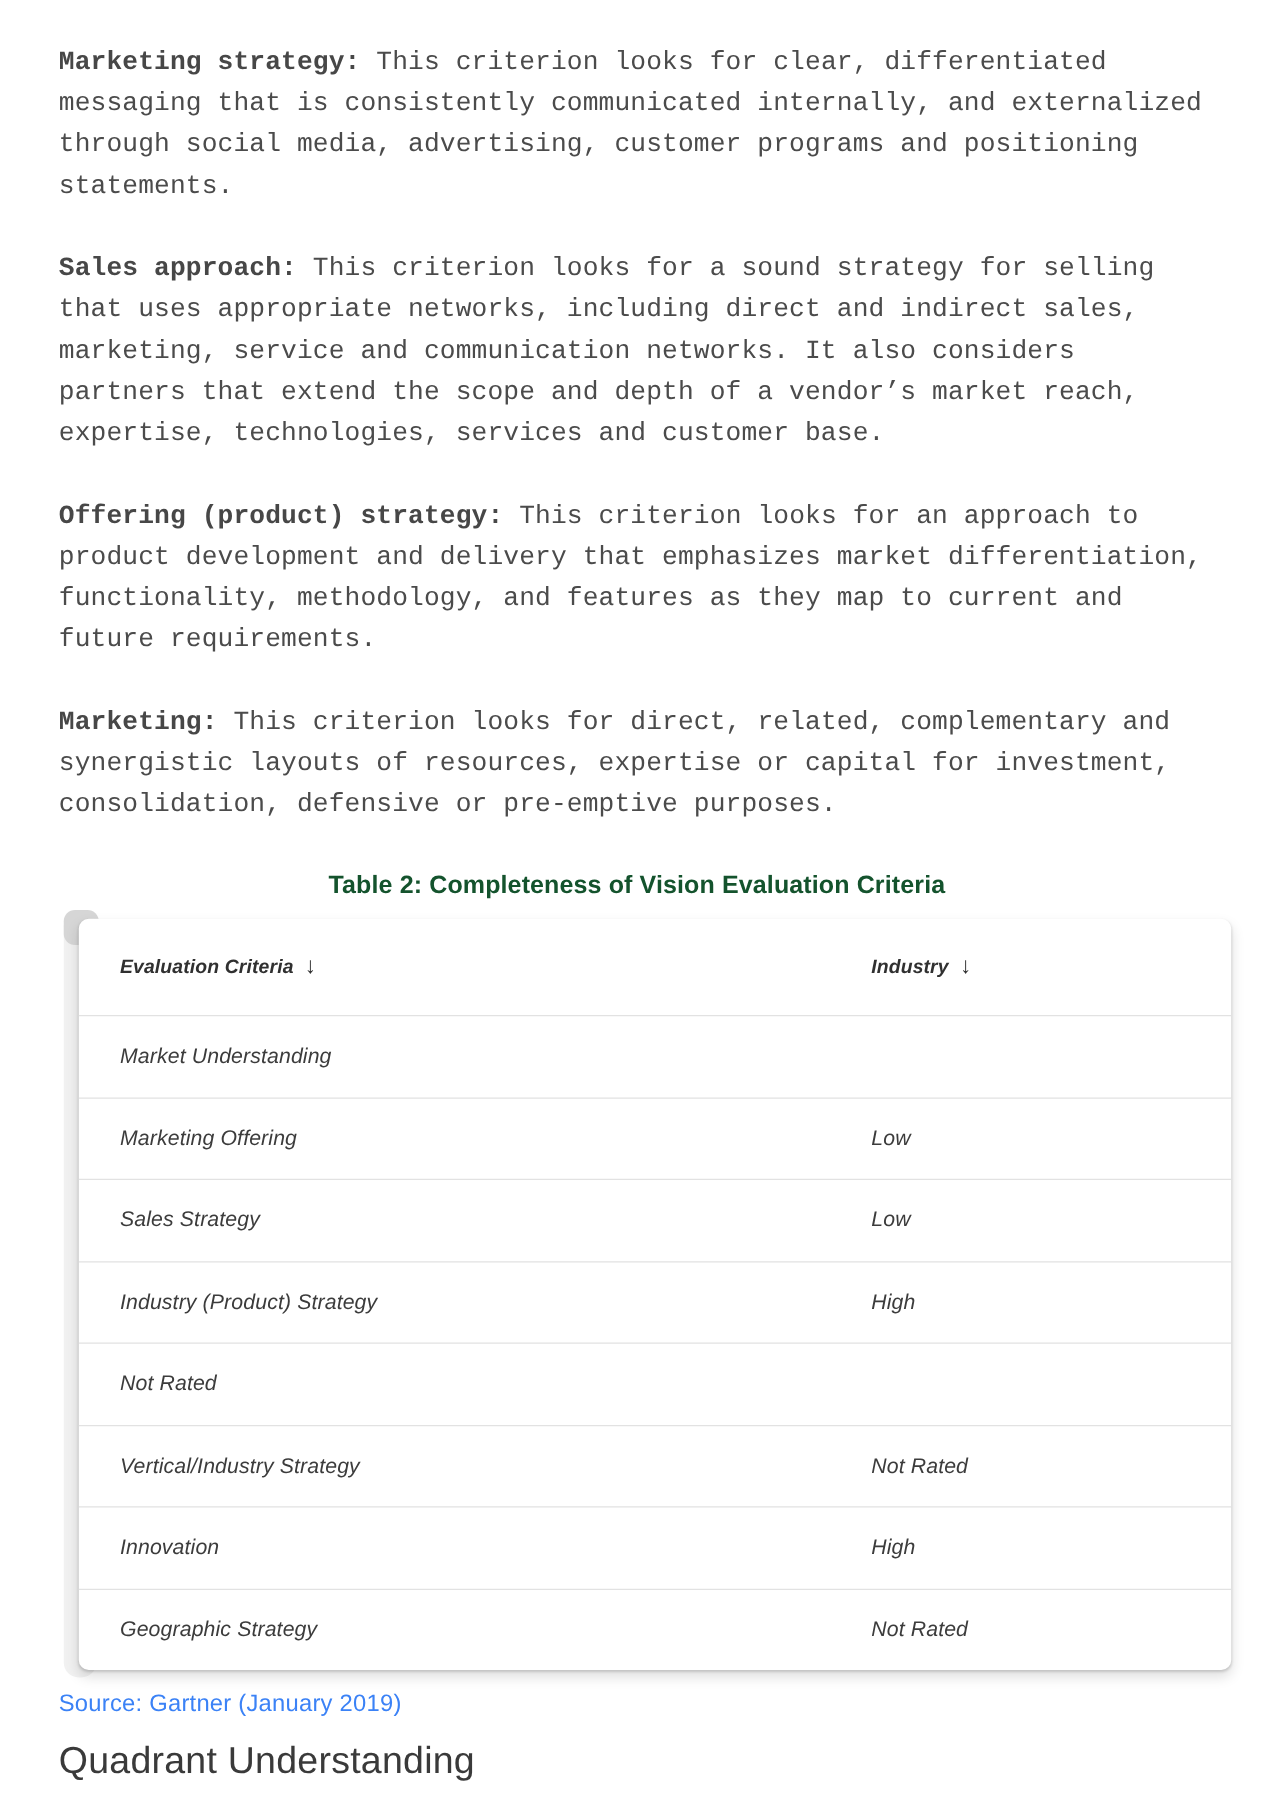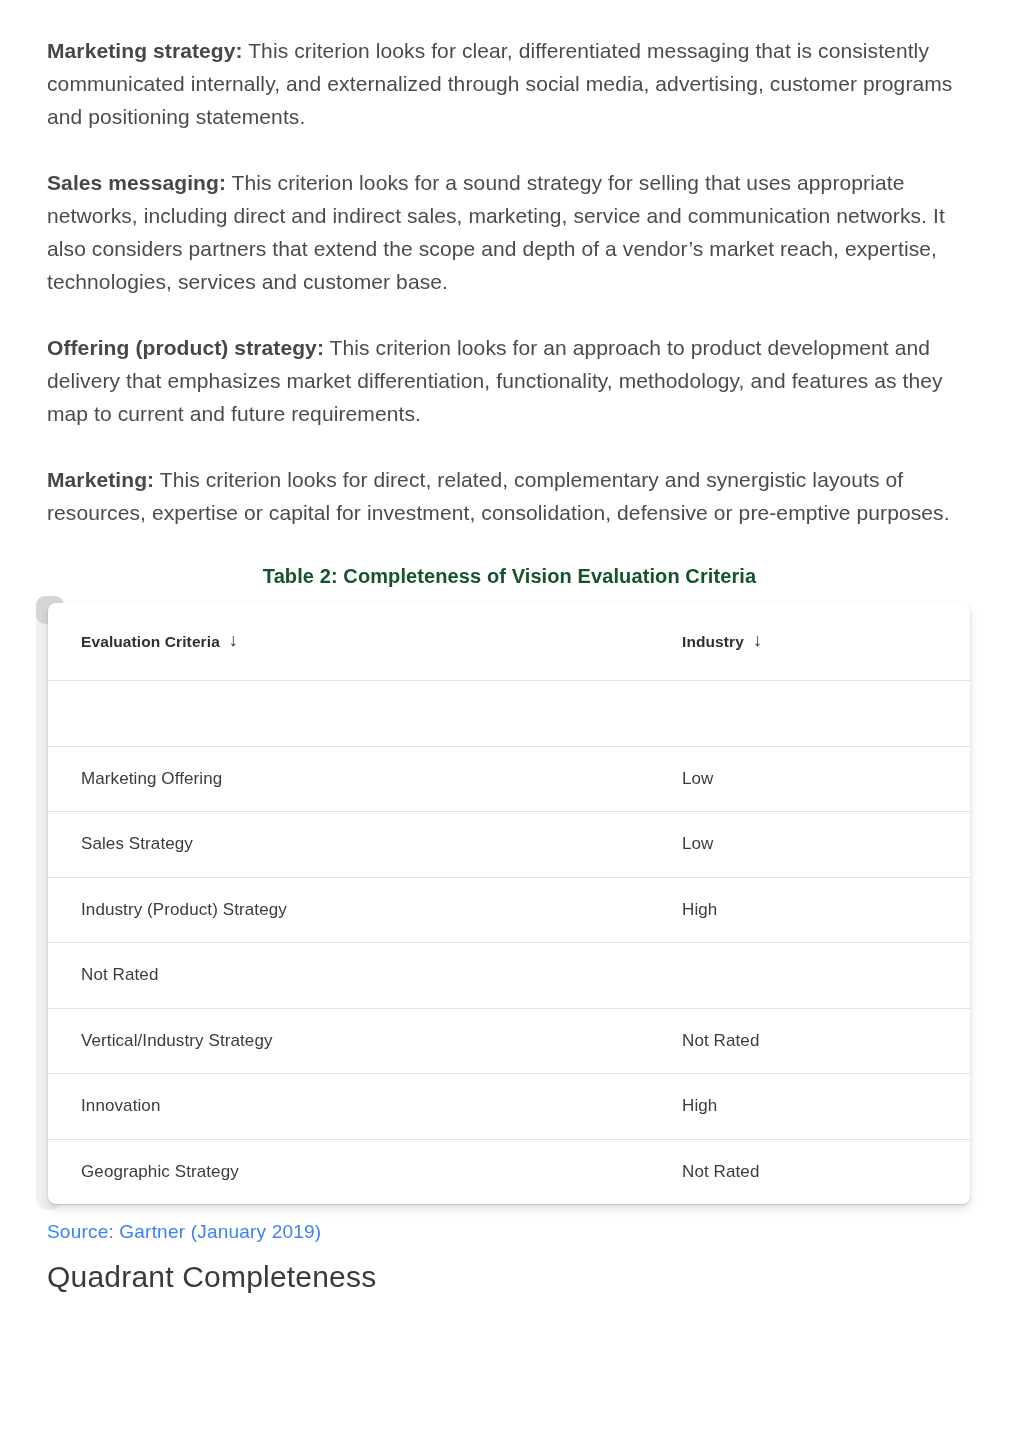--- a/index.html
+++ b/index.html
@@ -17,34 +17,35 @@
   }
 
   
   .para {
     font-size: 21px;
     line-height: 33px;
     color: #4b4b4b;
     max-width: 916px;
     margin-bottom: 33px;
     letter-spacing: 0.1px;
+    font-family: Liberation Mono, monospace;
   }
   .para b { font-weight: 700; color: #474747; }
 
   
   .table-title {
     text-align: center;
     font-size: 20px;
     font-weight: 700;
     margin: 36px 0 15px 0;
     letter-spacing: 0.1px;
   }
 
   
-  .card-wrap { position: relative; margin-left: 1px; width: 922px; }
+  .card-wrap { position: relative; margin-left: 16px; width: 922px; font-style: italic; }
   .ghost-strip {
     position: absolute;
     left: -12px; top: -6px;
     width: 26px; height: calc(100% + 12px);
     background: #f1f1f1;
     border-radius: 12px;
     z-index: 0;
   }
   .ghost-corner {
     position: absolute;
@@ -115,21 +116,21 @@
     letter-spacing: 0.2px;
   }
 </style>
 </head>
 <body>
 
 <div class="content">
 
   <p class="para"><b>Marketing strategy:</b><span> This criterion looks for clear, differentiated messaging that is consistently communicated internally, and externalized through social media, advertising, customer programs and positioning statements.</span></p>
 
-  <p class="para"><b>Sales messaging:</b><span> This criterion looks for a sound strategy for selling that uses appropriate networks, including direct and indirect sales, marketing, service and communication networks. It also considers partners that extend the scope and depth of a vendor’s market reach, expertise, technologies, services and customer base.</span></p>
+  <p class="para"><b>Sales approach:</b><span> This criterion looks for a sound strategy for selling that uses appropriate networks, including direct and indirect sales, marketing, service and communication networks. It also considers partners that extend the scope and depth of a vendor’s market reach, expertise, technologies, services and customer base.</span></p>
 
   <p class="para"><b>Offering (product) strategy:</b><span> This criterion looks for an approach to product development and delivery that emphasizes market differentiation, functionality, methodology, and features as they map to current and future requirements.</span></p>
 
   <p class="para"><b>Marketing:</b><span> This criterion looks for direct, related, complementary and synergistic layouts of resources, expertise or capital for investment, consolidation, defensive or pre-emptive purposes.</span></p>
 
   <div class="table-title" style="color: #14532d;">Table 2: Completeness of Vision Evaluation Criteria</div>
 
   <div class="card-wrap">
     <div class="ghost-strip"></div>
     <div class="ghost-corner"></div>
@@ -140,20 +141,21 @@
           <span>Evaluation Criteria</span>
           <span class="sort-arrow">↓</span>
         </div>
         <div class="th">
           <span>Industry</span>
           <span class="sort-arrow">↓</span>
         </div>
       </div>
       <div id="table-body">
   <div class="tr">
+    <div class="td">Market Understanding</div>
   </div>
 
   <div class="tr">
     <div class="td">Marketing Offering</div>
     <div class="td">Low</div>
   </div>
 
   <div class="tr">
     <div class="td">Sales Strategy</div>
     <div class="td">Low</div>
@@ -181,15 +183,15 @@
   <div class="tr">
     <div class="td">Geographic Strategy</div>
     <div class="td">Not Rated</div>
   </div>
 </div>
     </div>
   </div>
 
   <div class="table-source">Source: Gartner (January 2019)</div>
 
-  <h2 class="section-heading">Quadrant Completeness</h2>
+  <h2 class="section-heading">Quadrant Understanding</h2>
 
 </div>
 
 </body></html>

